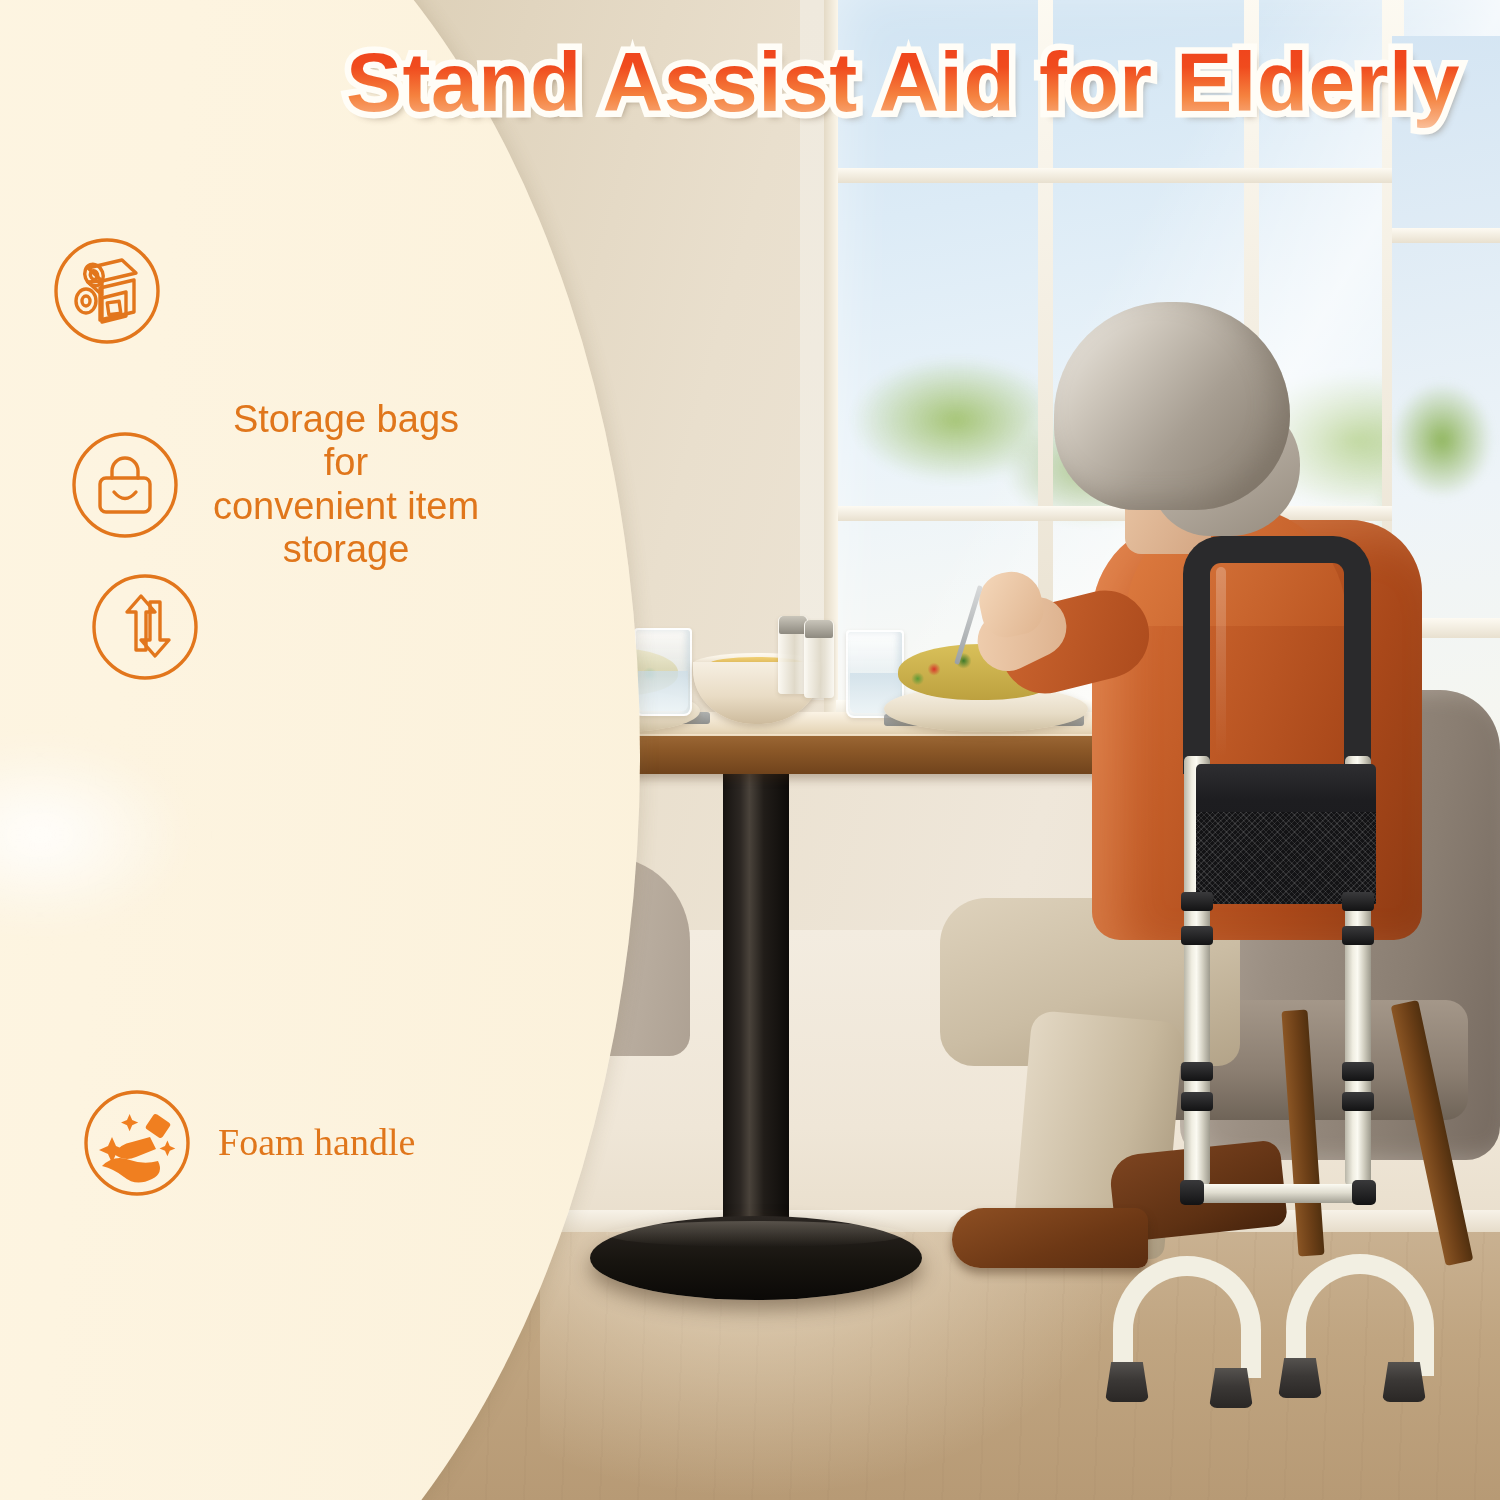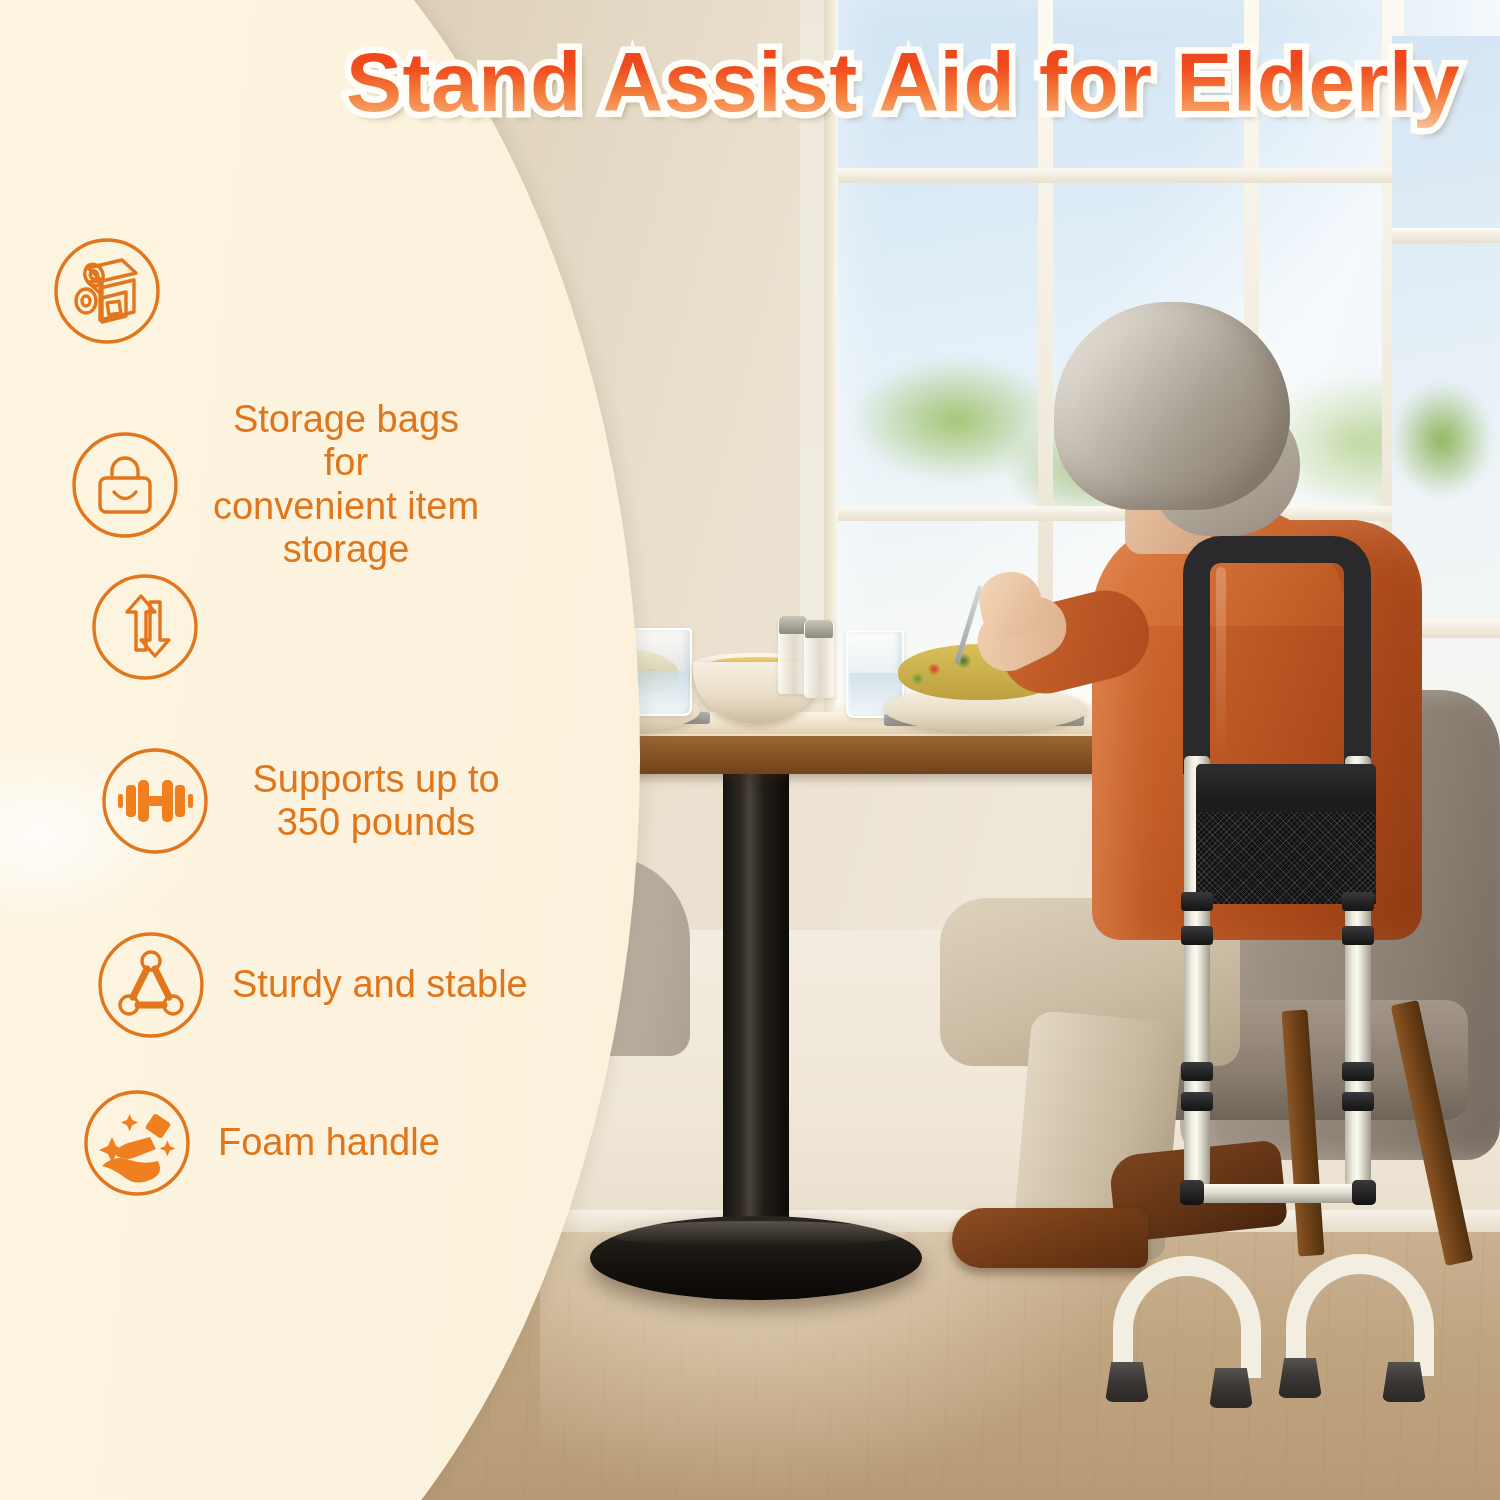--- a/index.html
+++ b/index.html
@@ -228,21 +228,21 @@
   .feature{position:absolute;display:flex;align-items:center;}
   .ficon{width:118px;height:118px;flex:0 0 118px;position:relative;}
   .ficon svg{display:block;width:118px;height:118px;}
   .flabel{color:#e0761b;font-size:38px;line-height:1.14;font-weight:400;
     text-align:center;padding-left:22px;}
   .f0{left:48px;top:232px;width:420px;}
   .f1{left:66px;top:398px;width:420px;}
   .f2{left:86px;top:568px;width:420px;}
   .f3{left:96px;top:742px;width:420px;}
   .f4{left:92px;top:926px;width:460px;}
-  .f5{left:78px;top:1084px;width:420px;}
+  .f5{left:78px;top:1084px;width:420px;font-family:Liberation Serif, serif;}
   .f6{left:28px;top:1248px;width:470px;}
   .f0 .flabel,.f1 .flabel,.f2 .flabel,.f3 .flabel{width:300px;}
   .f4 .flabel,.f5 .flabel,.f6 .flabel{width:340px;text-align:left;}
 
   
   .title{position:absolute;left:346px;top:34px;width:1190px;
     font-size:84px;font-weight:bold;letter-spacing:.5px;white-space:nowrap;
     font-family:"Liberation Sans","DejaVu Sans",sans-serif;}
   .title .t-stroke{position:absolute;left:0;top:0;
     -webkit-text-stroke:13px #fffdf7;color:#fffdf7;
@@ -401,52 +401,21 @@
     <div class="feature f2">
       <div class="ficon">
         <svg viewBox="0 0 118 118" fill="none" stroke="#e2761c" stroke-width="3.4" stroke-linecap="round" stroke-linejoin="round">
           <circle cx="59" cy="59" r="51"></circle>
           <path d="M50 82 V44 h-9 L55 28 l14 16 h-9 v38 Z"></path>
           <path d="M58 38 v38 h9 L53 92 L39 76 h9 V38 Z" transform="translate(16,-4)"></path>
         </svg>
       </div>
     </div>
 
-    <div class="feature f3">
-      <div class="ficon">
-        <svg viewBox="0 0 118 118">
-          <circle cx="59" cy="59" r="51" fill="none" stroke="#e2761c" stroke-width="3.4"></circle>
-          <g fill="#f07f20">
-            <rect x="22" y="52" width="5" height="14" rx="2"></rect>
-            <rect x="30" y="43" width="10" height="32" rx="4"></rect>
-            <rect x="42" y="38" width="11" height="42" rx="5"></rect>
-            <rect x="52" y="54" width="16" height="10" rx="2"></rect>
-            <rect x="66" y="38" width="11" height="42" rx="5"></rect>
-            <rect x="79" y="43" width="10" height="32" rx="4"></rect>
-            <rect x="92" y="52" width="5" height="14" rx="2"></rect>
-          </g>
-        </svg>
-      </div>
-      <div class="flabel">Supports up to<br>350 pounds</div>
-    </div>
-
-    <div class="feature f4">
-      <div class="ficon">
-        <svg viewBox="0 0 118 118" fill="none" stroke="#e2761c" stroke-width="3.4" stroke-linecap="round" stroke-linejoin="round">
-          <circle cx="59" cy="59" r="51"></circle>
-          <circle cx="59" cy="35" r="9"></circle>
-          <circle cx="37" cy="79" r="9"></circle>
-          <circle cx="81" cy="79" r="9"></circle>
-          <path d="M55 43 L41 71" stroke-width="7"></path>
-          <path d="M63 43 L77 71" stroke-width="7"></path>
-          <path d="M46 79 H72" stroke-width="7"></path>
-        </svg>
-      </div>
-      <div class="flabel">Sturdy and stable</div>
-    </div>
+
 
     <div class="feature f5">
       <div class="ficon">
         <svg viewBox="0 0 118 118">
           <circle cx="59" cy="59" r="51" fill="none" stroke="#e2761c" stroke-width="3.4"></circle>
           <g fill="#f07f20">
             <path d="M30 62 l4-9 4 9 9 4 -9 4 -4 9 -4-9 -9-4 Z"></path>
             <path d="M49 36 l2.6-6 2.6 6 6 2.6 -6 2.6 -2.6 6 -2.6-6 -6-2.6 Z"></path>
             <path d="M87 62 l2.4-5.5 2.4 5.5 5.5 2.4 -5.5 2.4 -2.4 5.5 -2.4-5.5 -5.5-2.4 Z"></path>
             <path d="M36 70 q6-10 18-12 l18-5 6 12 -20 8 q-12 5 -22 -3 Z"></path>

